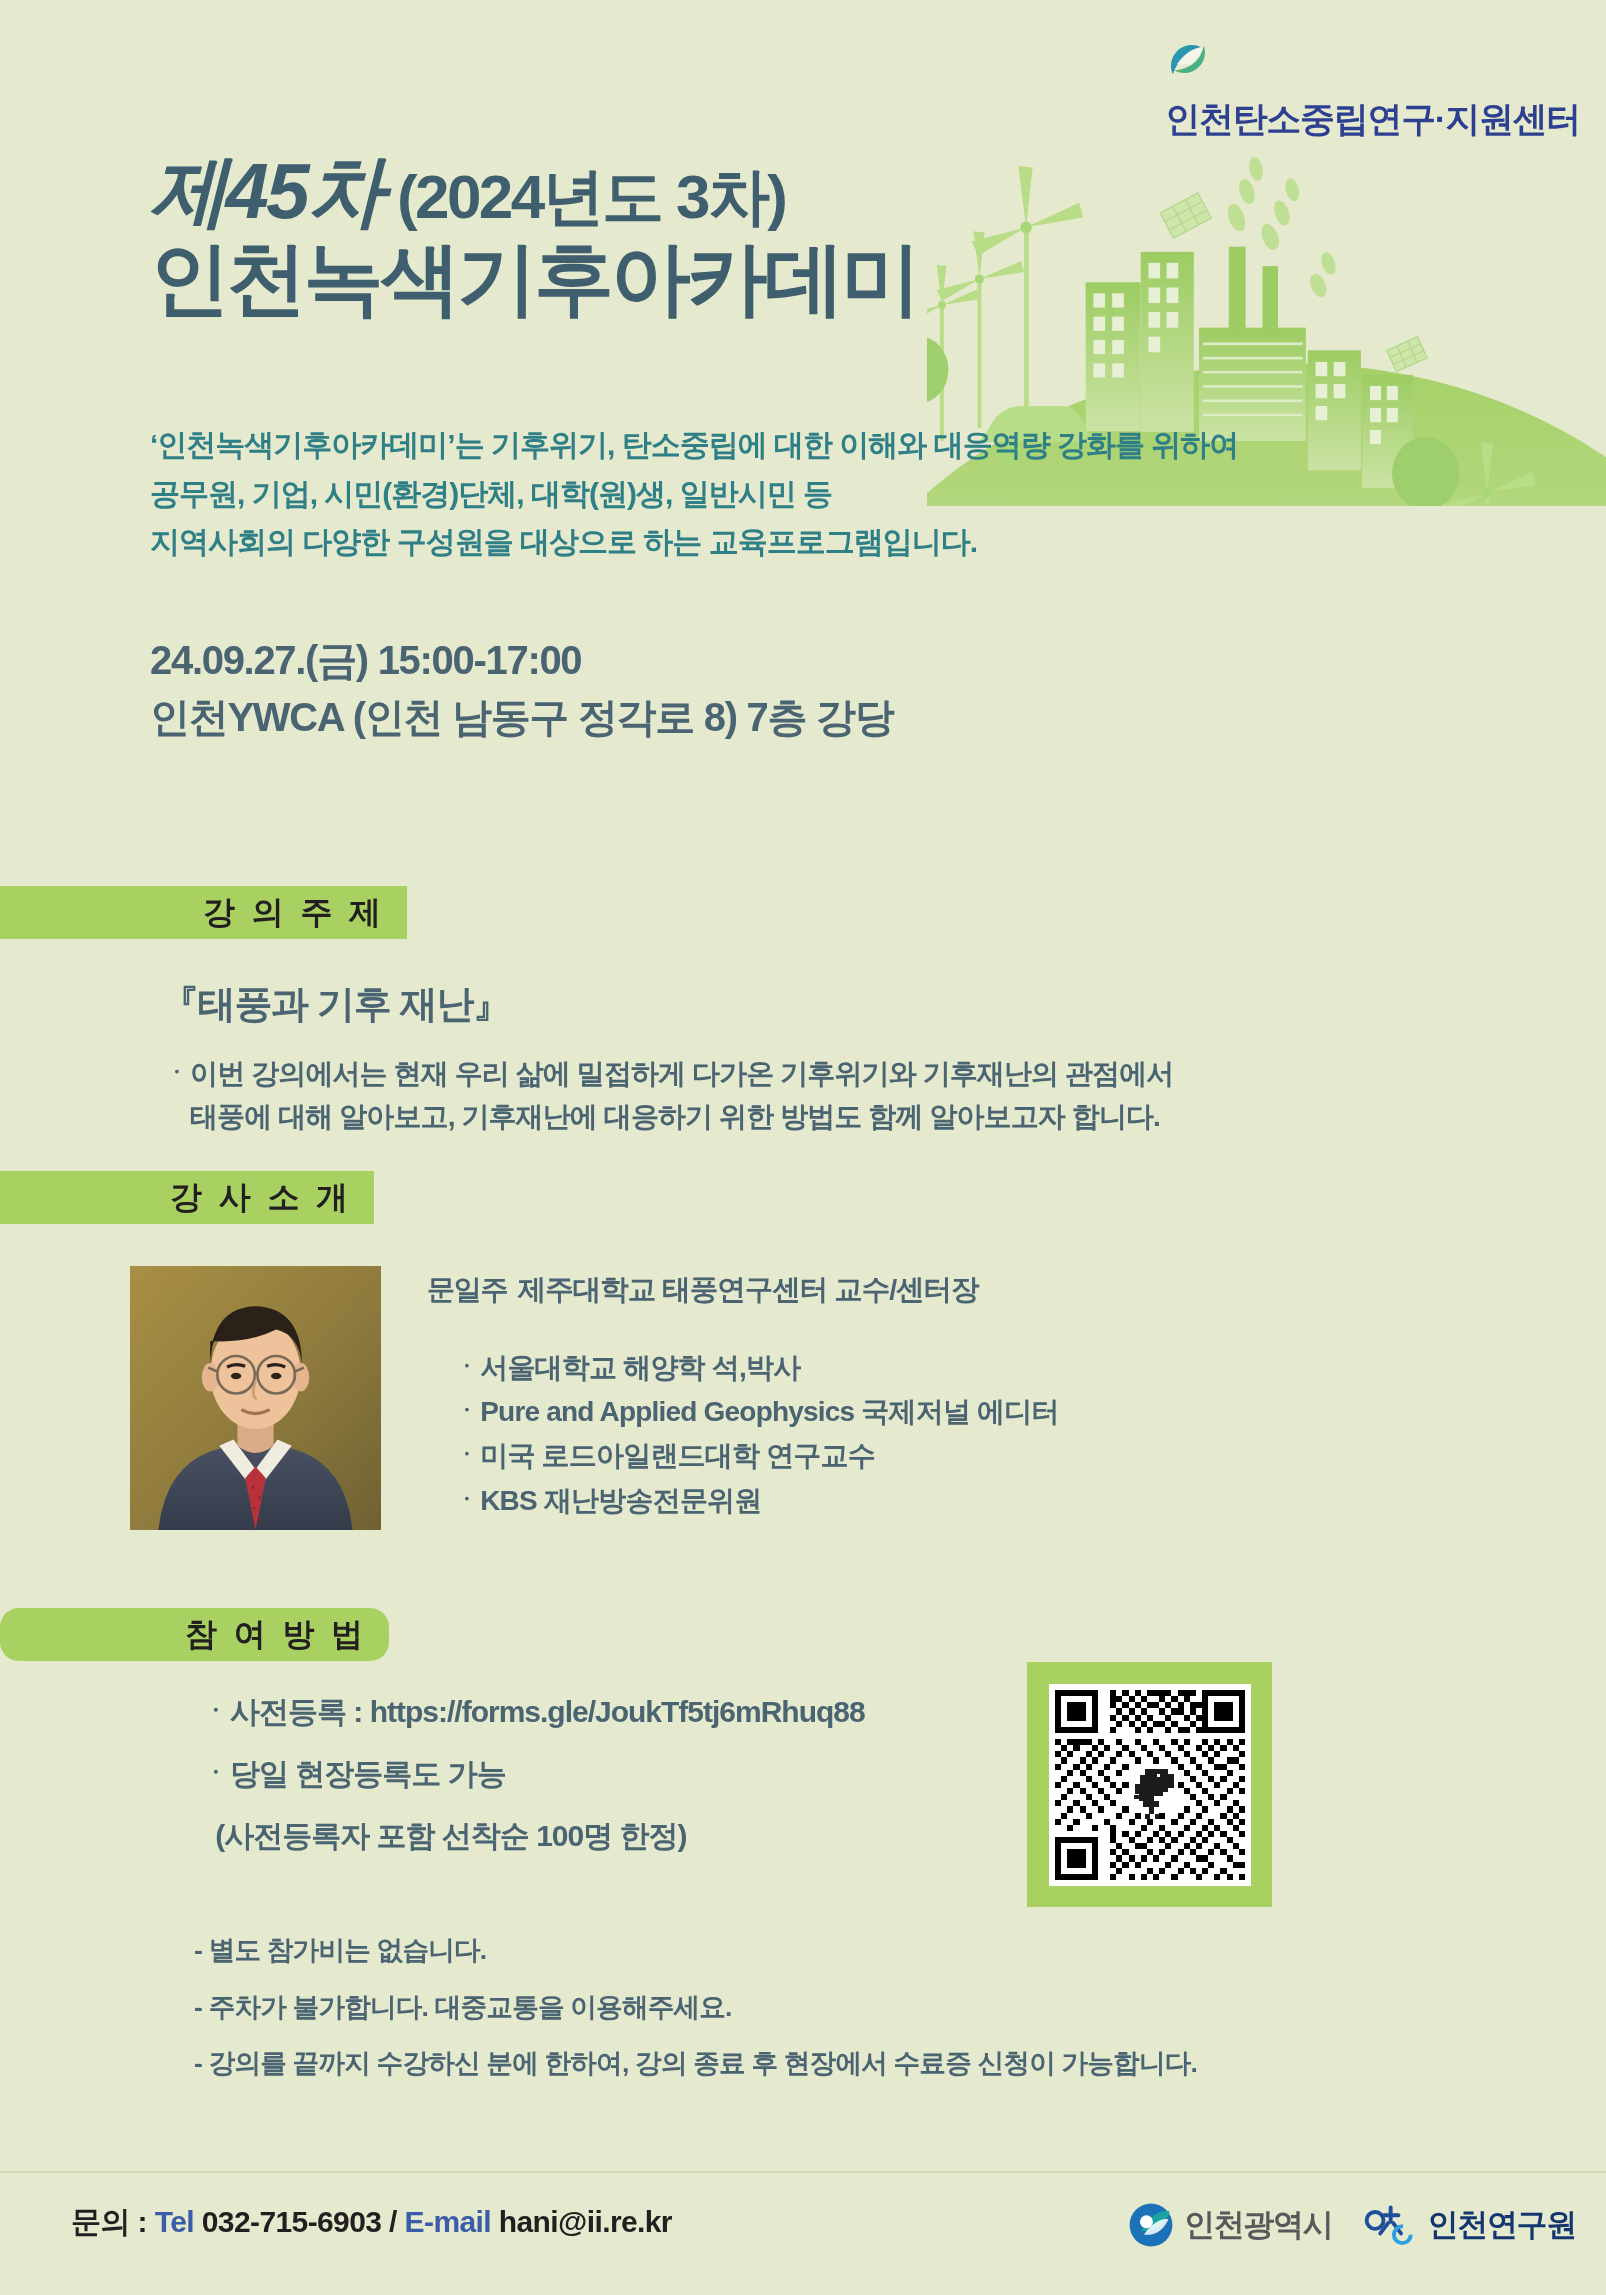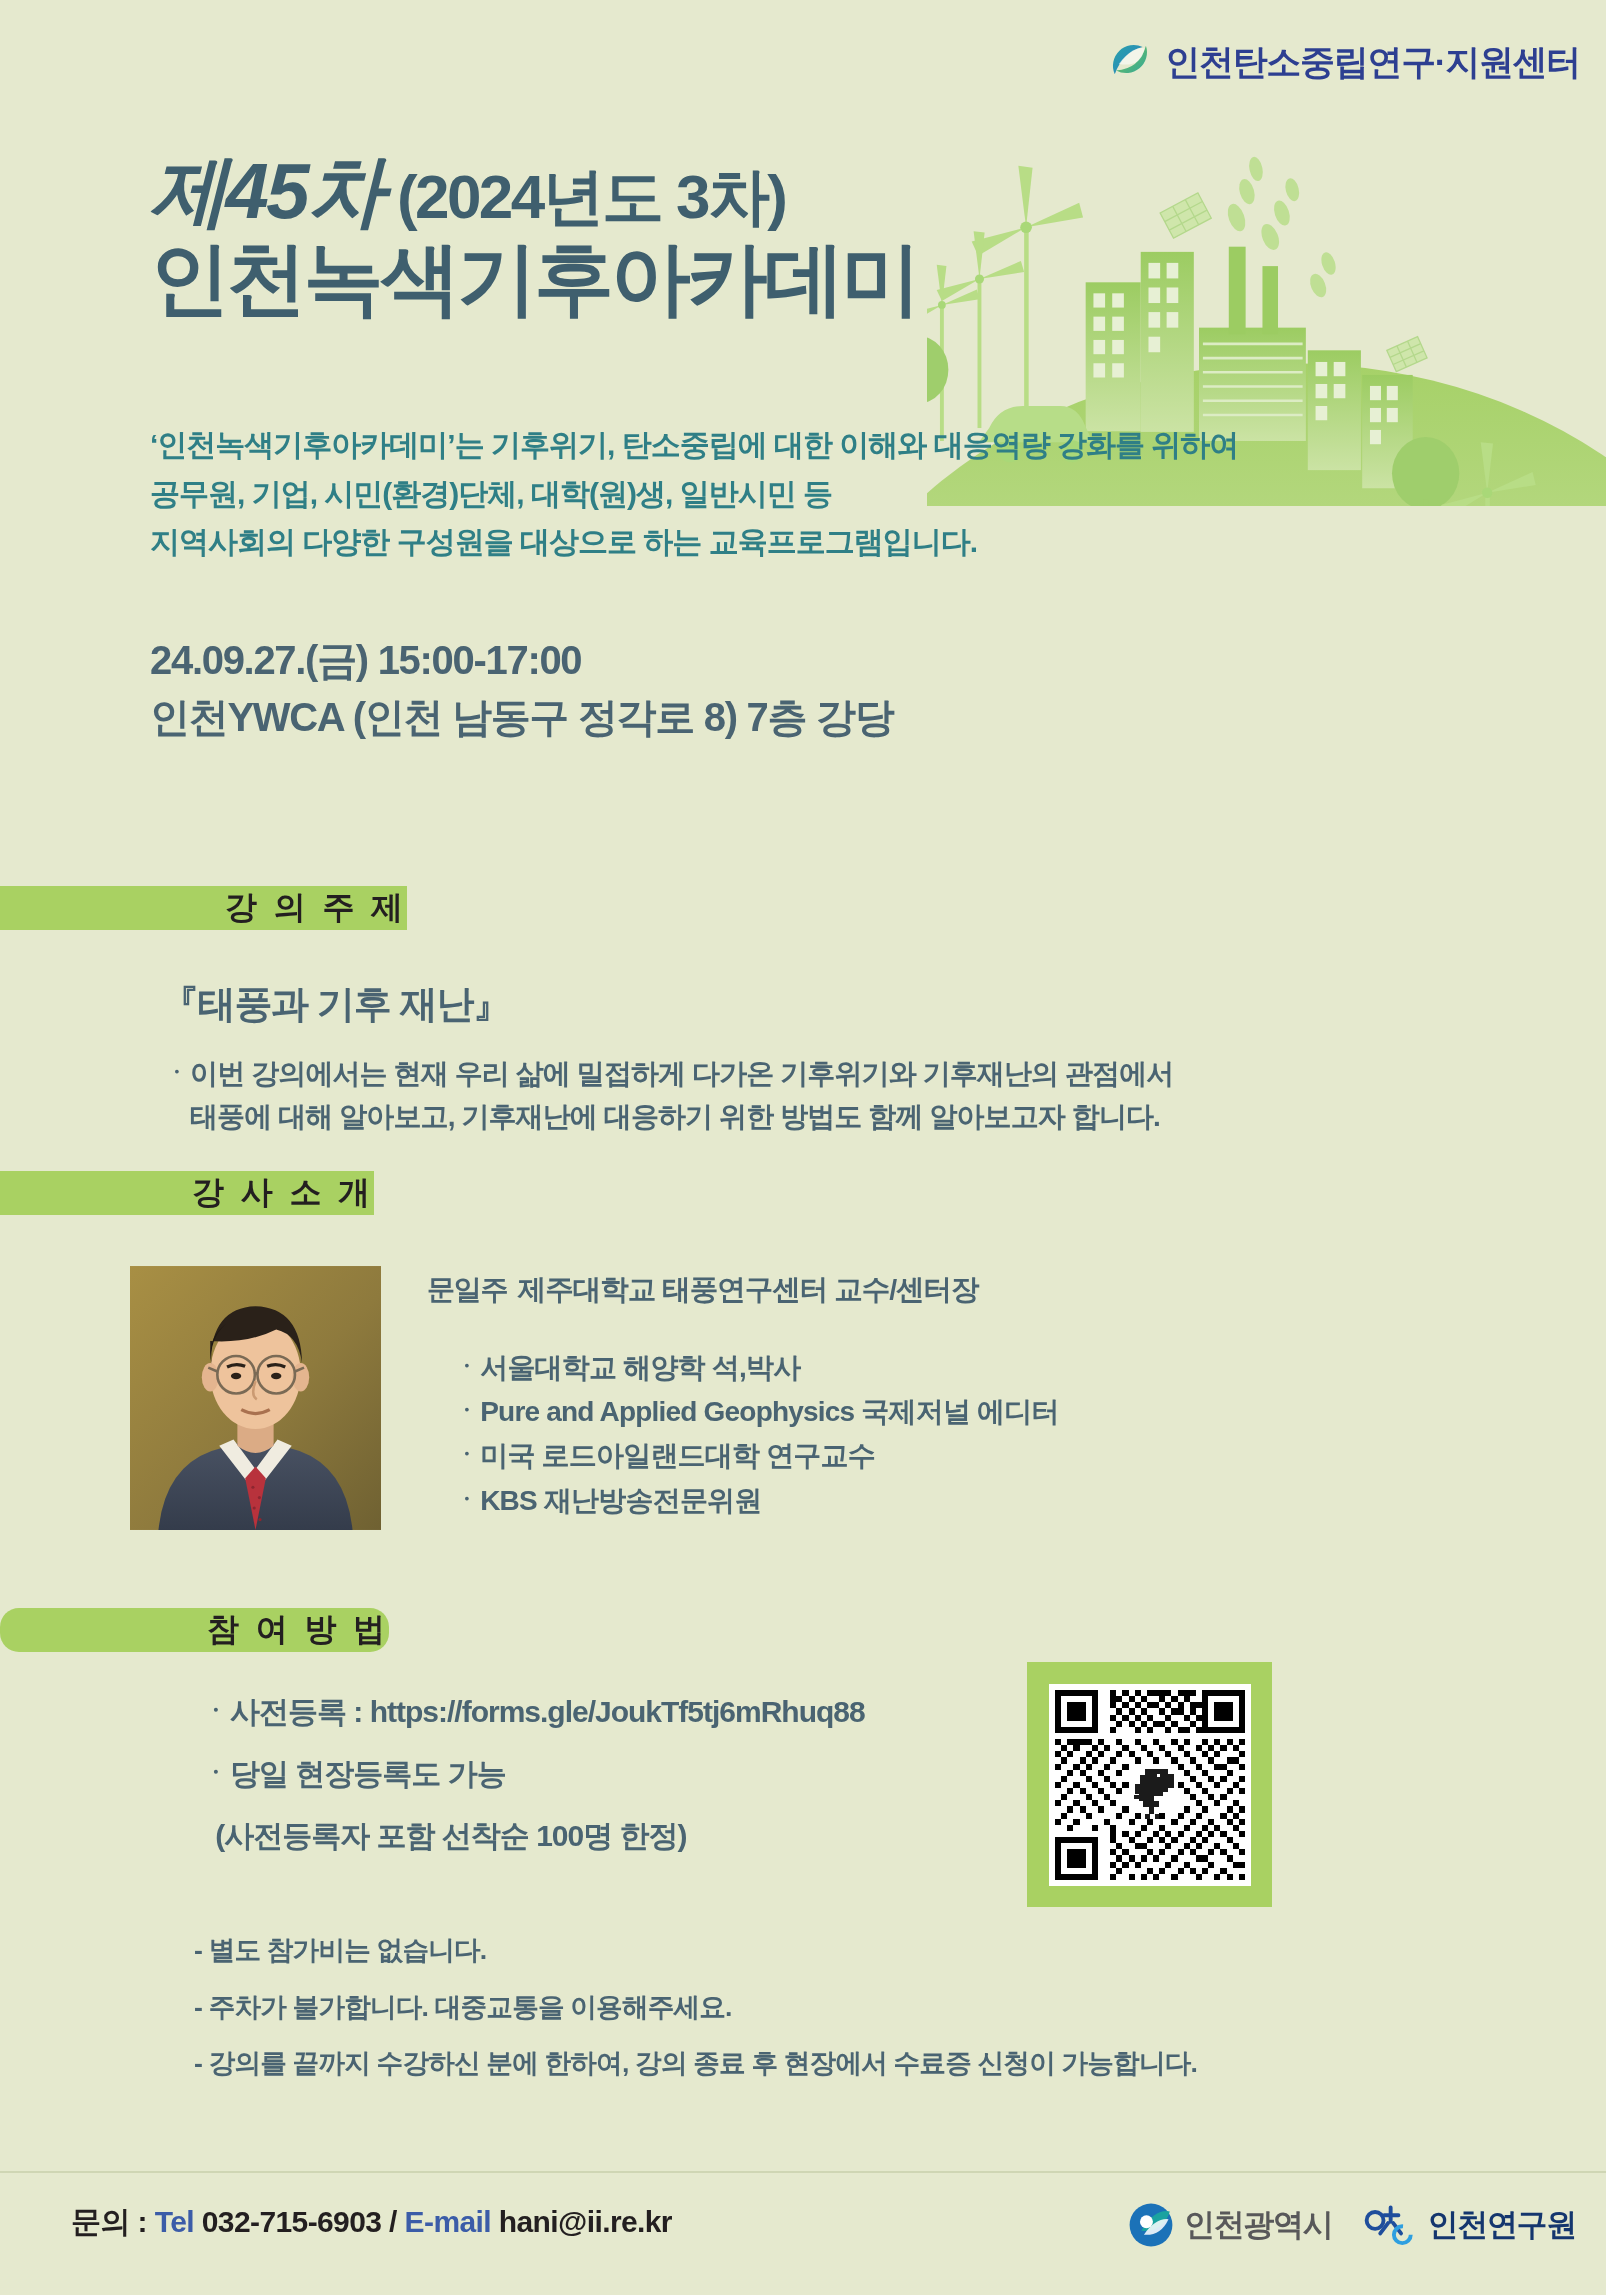--- a/index.html
+++ b/index.html
@@ -9,38 +9,38 @@
     font-family:"Liberation Sans","DejaVu Sans",sans-serif;
     position:relative;overflow:hidden;
     color:#4a6472;
   }
 
   
   .eco-wrap{position:absolute;right:0;top:91px;width:680px;height:415px;overflow:hidden;pointer-events:none;}
   .eco-wrap svg{display:block;}
 
   
-  .brand{position:absolute;right:27px;top:38px;display:flex;align-items:flex-end;gap:10.4px;}
+  .brand{position:absolute;right:27px;top:38px;display:flex;align-items:flex-start;gap:10.4px;flex-direction:column;}
   .brand-mark{width:48px;height:48px;flex:0 0 48px;}
   .brand-text{font-size:35px;font-weight:bold;color:#2d3f91;letter-spacing:-1.3px;white-space:nowrap;}
 
   
   .title-block{position:absolute;left:150px;top:148px;}
   .title-line1{font-size:62px;font-weight:bold;color:#3f5f6e;letter-spacing:-2.6px;line-height:1.12;white-space:nowrap;}
   .title-line1 .big{font-size:78px;font-style:italic;}
   .title-line2{font-size:80px;font-weight:bold;color:#3f5f6e;letter-spacing:-3.2px;line-height:1.05;white-space:nowrap;margin-top:1.3px;}
 
   
   .desc{position:absolute;left:150px;top:421px;font-size:30px;line-height:1.62;color:#2f7f86;font-weight:bold;letter-spacing:-1px;}
 
   
   .when-where{position:absolute;left:150px;top:632px;font-size:40px;font-weight:bold;color:#4a6472;letter-spacing:-1.3px;line-height:1.42;}
 
   
-  .banner{position:absolute;left:0;height:44px;background:#a9d162;display:flex;align-items:flex-start;justify-content:flex-end;box-sizing:border-box;}
+  .banner{position:absolute;left:0;height:53px;background:#a9d162;display:flex;align-items:center;justify-content:flex-end;padding-right:22px;box-sizing:border-box;}
   .banner span{font-size:32px;font-weight:bold;color:#231f20;letter-spacing:3.9px;}
   .banner-1{top:886px;width:407px;}
   .banner-2{top:1171px;width:374px;}
   .banner-3{top:1608px;width:389px;border-radius:19px;}
 
   
   .topic-title{position:absolute;left:161px;top:979px;font-size:38px;font-weight:bold;color:#4a6472;letter-spacing:-1.3px;}
   .topic-body{position:absolute;left:163px;top:1053px;font-size:28px;line-height:1.52;color:#4a6472;font-weight:bold;letter-spacing:-0.9px;}
   .topic-body .indent{padding-left:27px;}
 

